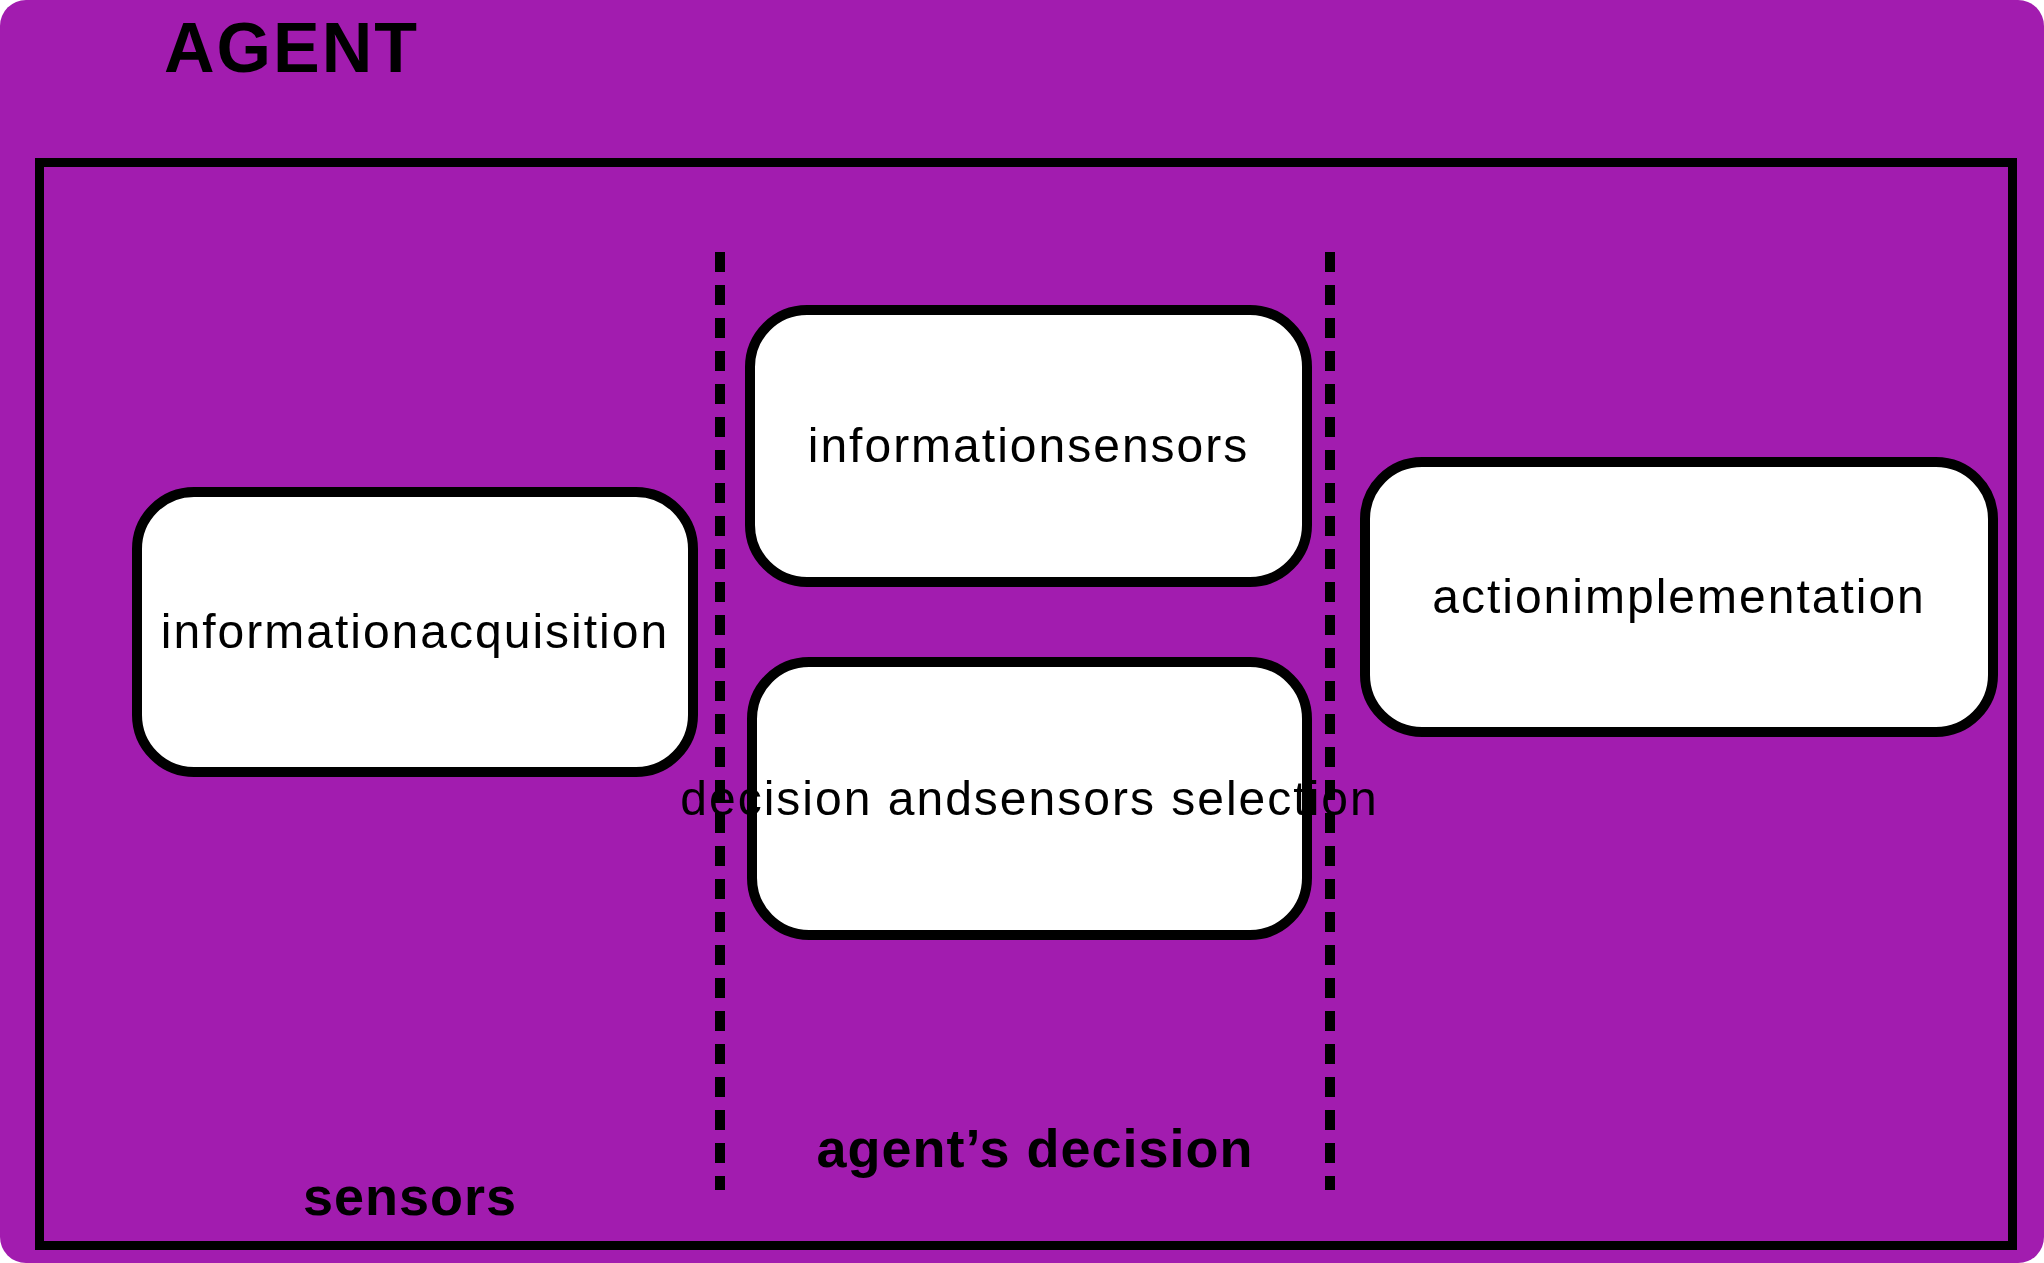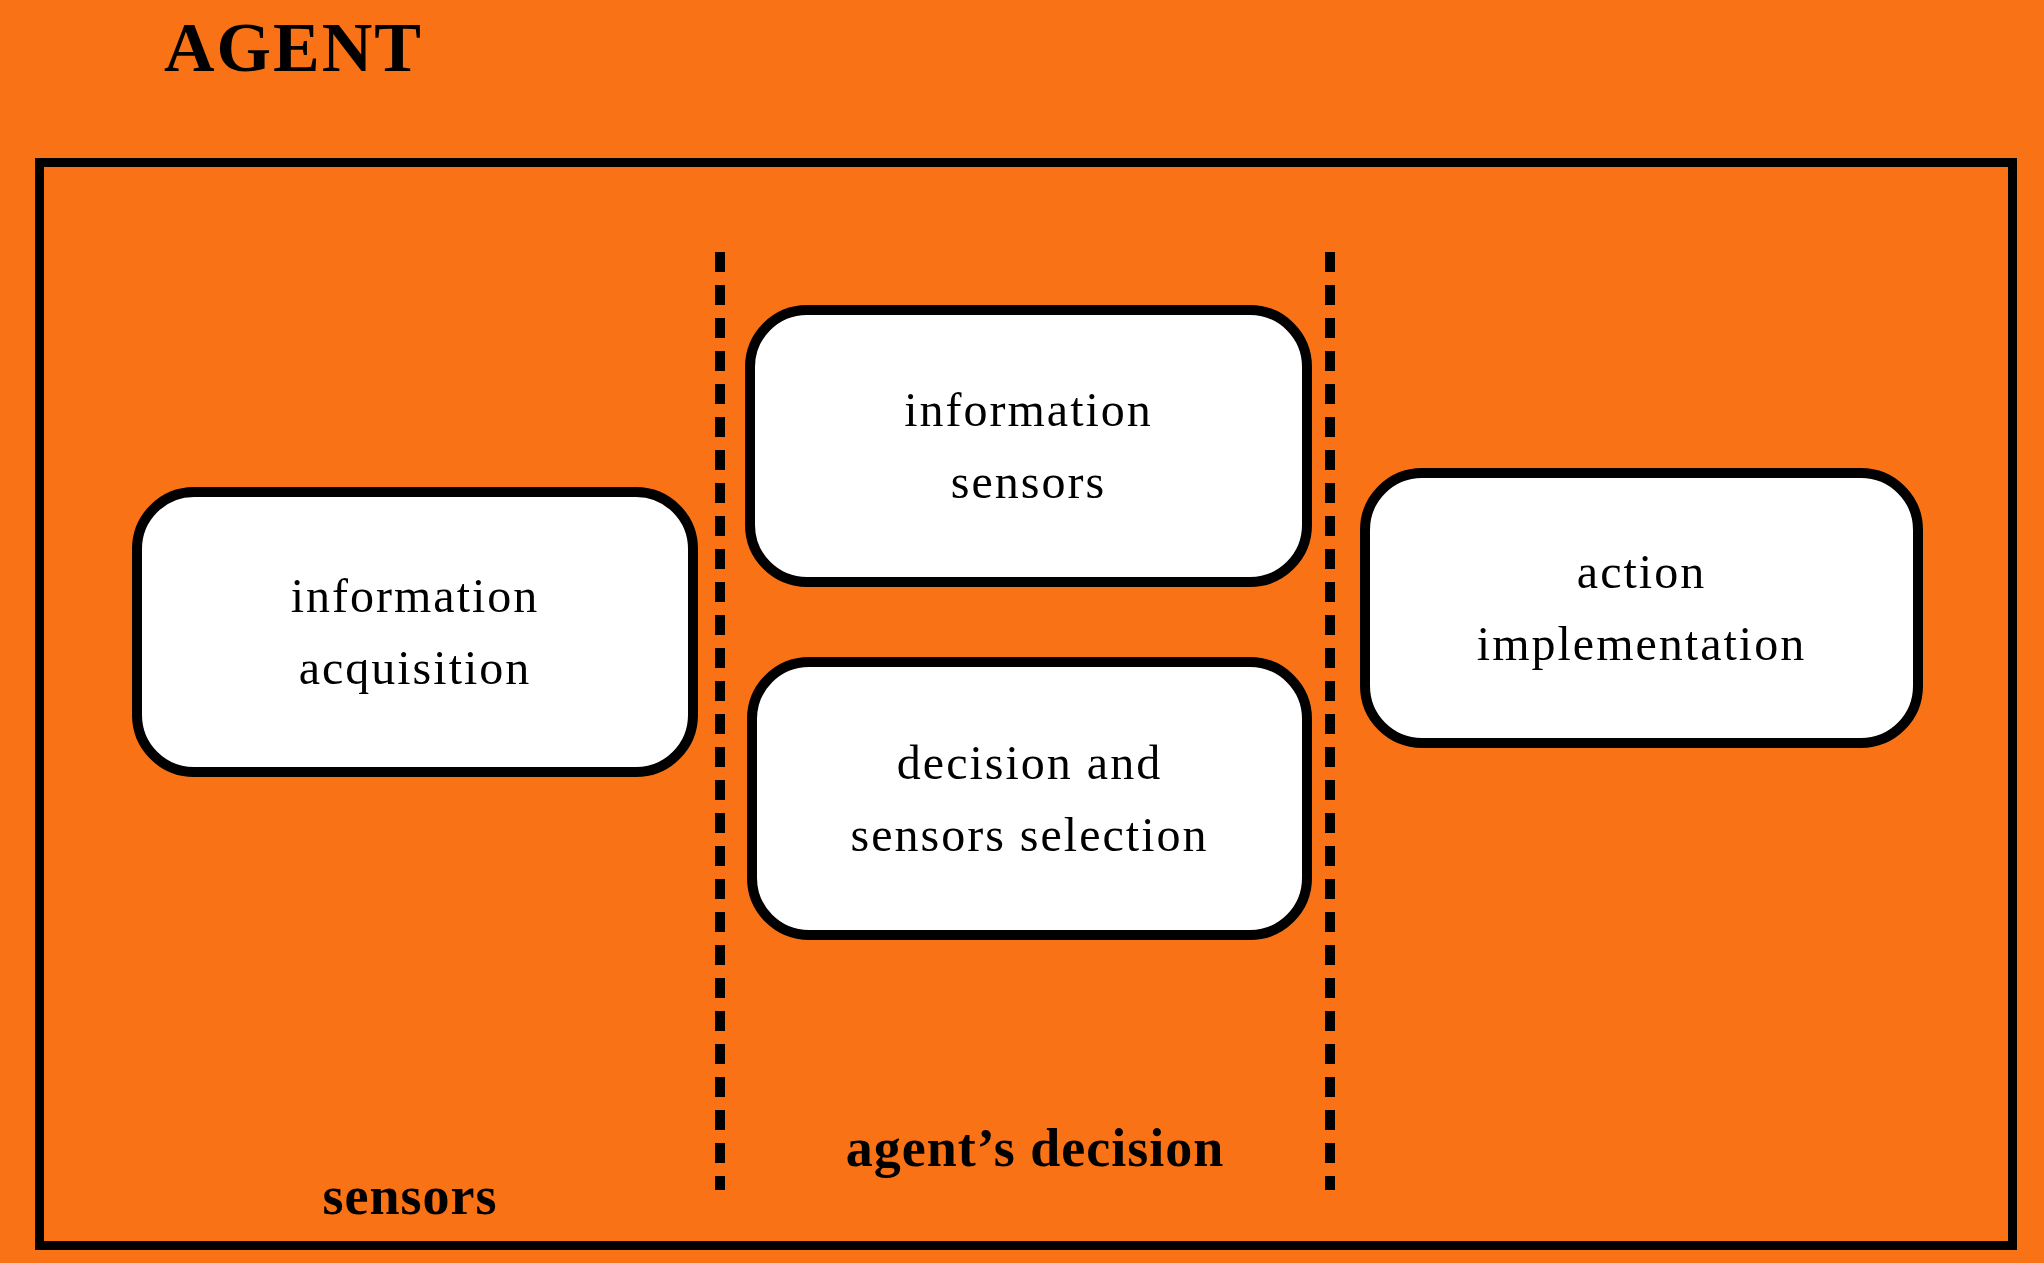--- a/index.html
+++ b/index.html
@@ -4,24 +4,25 @@
 <style>
   html, body {
     margin: 0;
     padding: 0;
     background: #ffffff;
   }
   .canvas {
     position: relative;
     width: 2044px;
     height: 1263px;
-    background: #f97316;
+    background: #a21caf;
     color: #000000;
-    font-family: Liberation Serif, serif;
+    font-family: Liberation Sans, sans-serif;
     overflow: hidden;
+    border-radius: 26px;
   }
   .diagram-title {
     position: absolute;
     left: 164px;
     top: 8px;
     font-size: 70px;
     font-weight: bold;
     letter-spacing: 2px;
     white-space: nowrap;
   }
@@ -50,33 +51,33 @@
   }
   .dash-left  { left: 715px; }
   .dash-right { left: 1325px; }
   .node {
     position: absolute;
     box-sizing: border-box;
     border: 10px solid #000000;
     border-radius: 62px;
     background: #ffffff;
     display: flex;
-    flex-direction: column;
+    flex-direction: row;
     align-items: center;
     justify-content: center;
     text-align: center;
     font-size: 48px;
     line-height: 72px;
     letter-spacing: 2px;
     white-space: nowrap;
   }
   .node-acquisition    { left: 132px;  top: 487px; width: 566px; height: 290px; }
   .node-analysis       { left: 745px;  top: 305px; width: 567px; height: 282px; }
   .node-decision       { left: 747px;  top: 657px; width: 565px; height: 283px; }
-  .node-implementation { left: 1360px; top: 468px; width: 563px; height: 280px; }
+  .node-implementation { left: 1360px; top: 457px; width: 638px; height: 280px; }
   .node .line { display: block; }
   .section-label {
     position: absolute;
     top: 1118px;
     transform: translateX(-50%);
     font-size: 54px;
     font-weight: bold;
     letter-spacing: 1px;
     line-height: 60px;
     white-space: nowrap;

